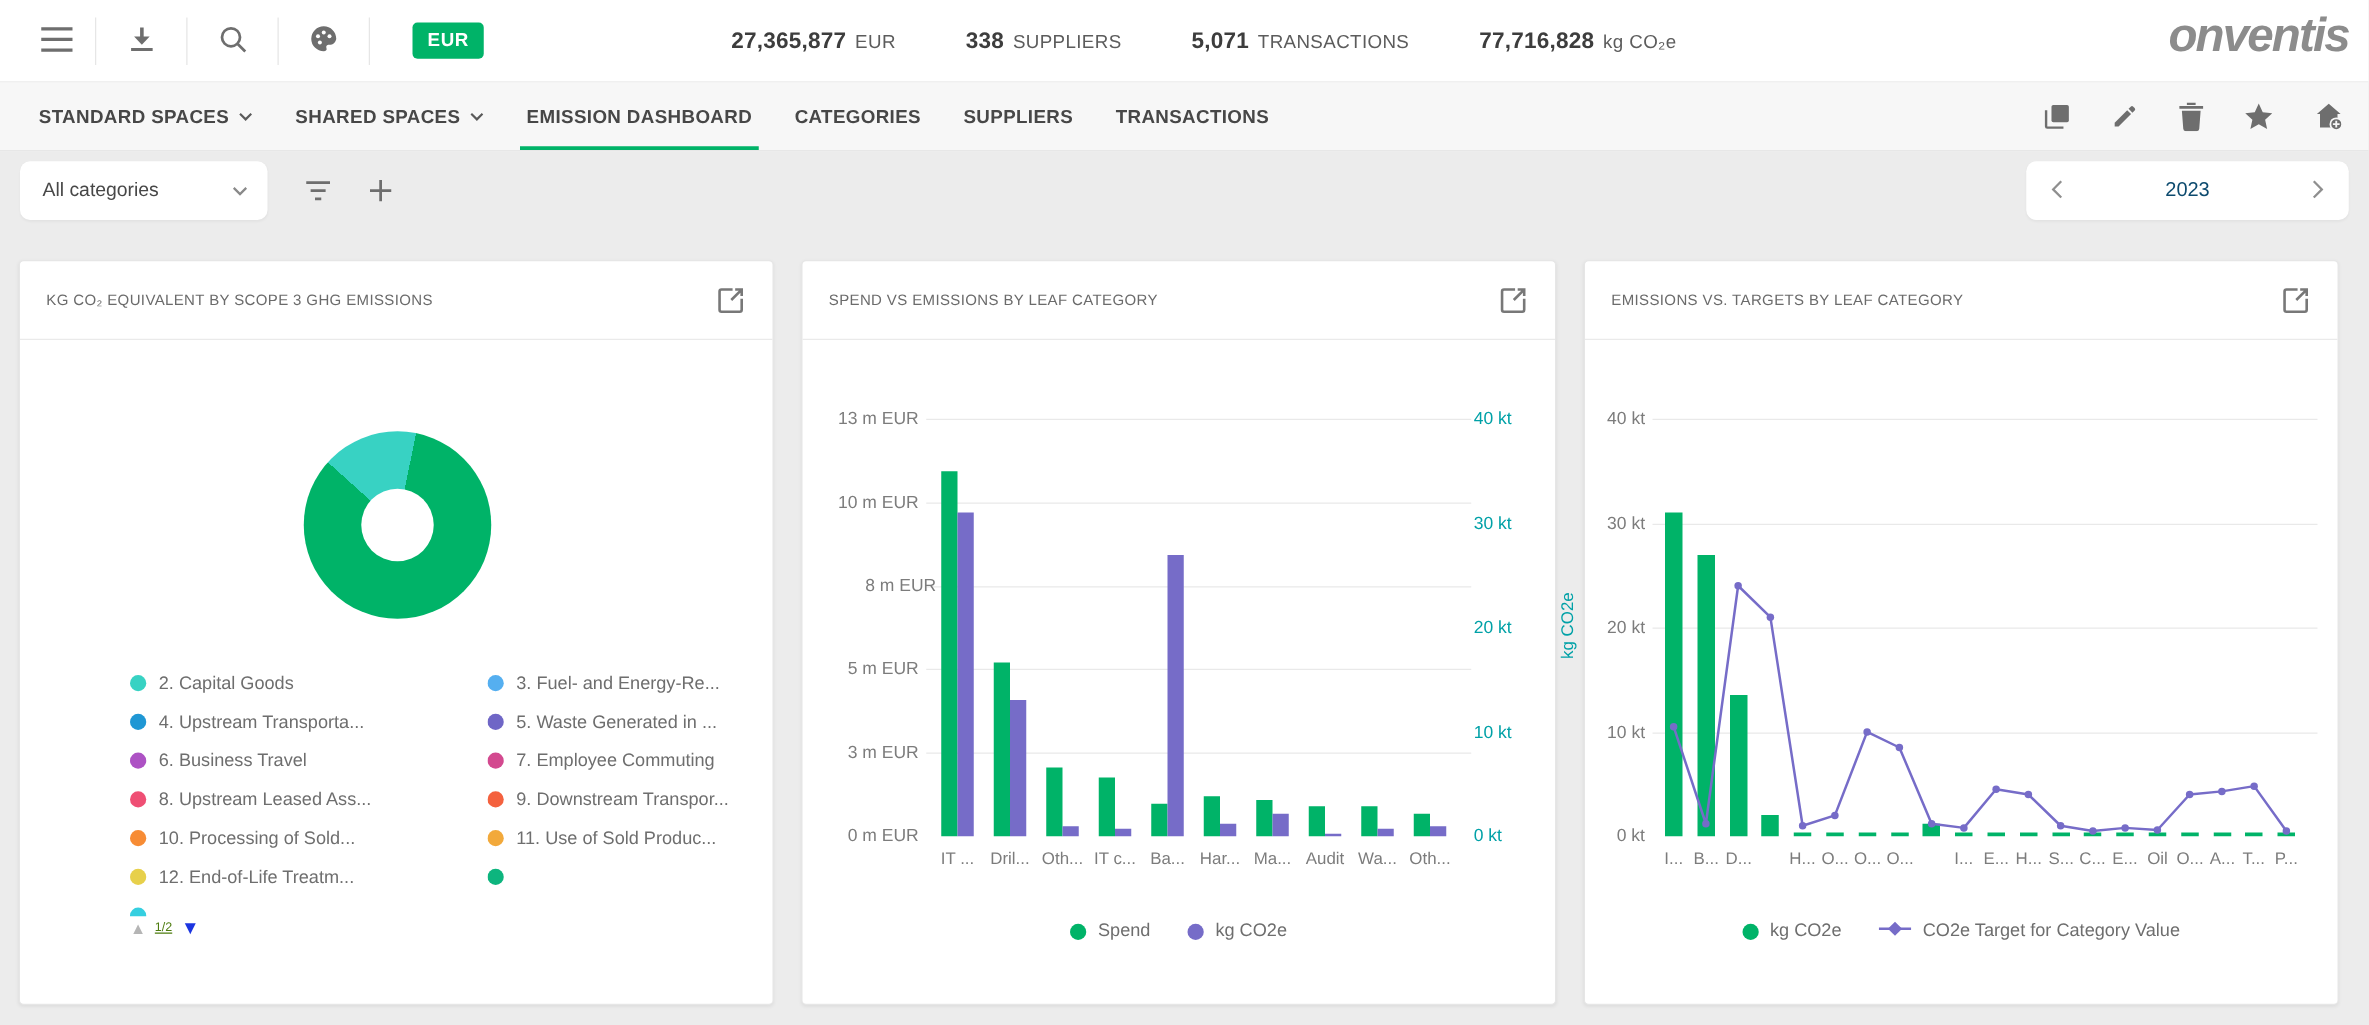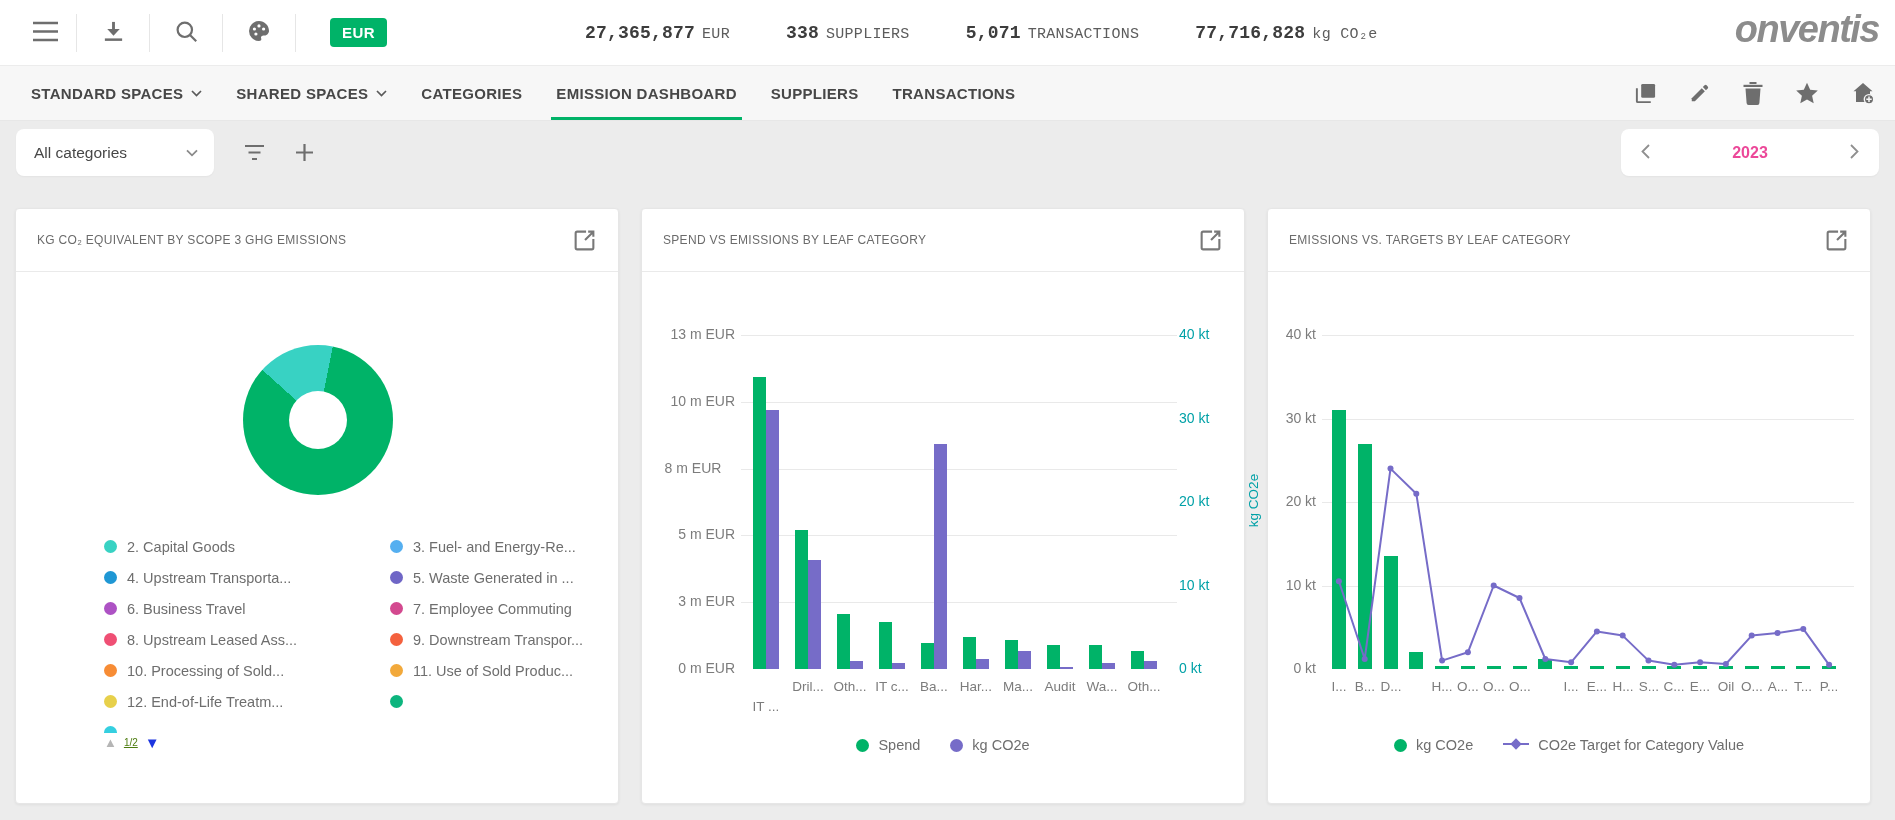--- a/index.html
+++ b/index.html
@@ -9,39 +9,39 @@
   button { background:none; border:none; padding:0; font-family:inherit; }
 
   
   .topbar { height:66px; background:#fff; position:relative; display:flex; align-items:center; border-bottom:1px solid #ececec; }
   .hdr-icons { display:flex; align-items:center; height:100%; padding-left:14px; }
   .hdr-slot { width:72px; display:flex; justify-content:center; align-items:center; }
   .hdr-slot.first { width:62px; }
   .hdr-sep { width:1px; height:38px; background:#e6e6e6; }
   .badge-eur { display:inline-block; background:#00b368; color:#fff; font-weight:700; font-size:15px; letter-spacing:.5px; padding:6px 12px; border-radius:4px; margin-left:34px; }
   .stats { position:absolute; left:585px; top:0; height:100%; display:flex; align-items:center; gap:56px; white-space:nowrap; }
-  .stat { display:flex; align-items:baseline;font-family:Liberation Mono, monospace; }
+  .stat { display:flex; align-items:baseline; }
   .stat-value { font-weight:700; font-size:18px; color:#3d3d3d; letter-spacing:.2px; }
   .stat-unit { font-size:15px; color:#5c5c5c; margin-left:7px; letter-spacing:.3px; }
   .logo { position:absolute; right:16px; top:8px; font-size:38px; font-style:italic; font-weight:700; color:#8c8c8c; letter-spacing:-1.5px; }
 
   
   .nav { height:55px; background:#f7f7f7; position:relative; display:flex; align-items:stretch; padding-left:14px; border-bottom:1px solid #e7e7e7; }
   .tabs { display:flex; align-items:stretch; }
   .nav-tab { display:flex; align-items:center; gap:8px; padding:0 17px; font-size:15px; font-weight:700; letter-spacing:.3px; color:#474747; position:relative; white-space:nowrap; }
   .nav-tab.active::after { content:''; position:absolute; left:12px; right:12px; bottom:0; height:3px; background:#00b368; }
   .nav-actions { position:absolute; right:20px; top:0; height:100%; display:flex; align-items:center; gap:32px; }
   .nav-actions button { display:flex; align-items:center; }
 
   
   .filterbar { height:63px; display:flex; align-items:center; padding:0 16px; position:relative; }
   .select-pill { background:#fff; border-radius:8px; height:47px; width:198px; display:flex; align-items:center; justify-content:space-between; padding:0 16px 0 18px; font-size:15.5px; color:#474747; box-shadow:0 1px 2px rgba(0,0,0,.04); }
   .tool-btn { margin-left:30px; display:flex; align-items:center; }
   .year-pill { position:absolute; right:16px; background:#fff; border-radius:8px; height:47px; width:258px; display:flex; align-items:center; justify-content:space-between; padding:0 20px; box-shadow:0 1px 2px rgba(0,0,0,.04); }
-  .year-text { font-size:16px; color:#ec4899;font-weight:bold; }
+  .year-text { font-size:16px; color:#0c4a6e; }
 
   
   .cards { display:flex; gap:22px; padding:24px 15px 0; }
   .card { width:604px; height:596px; background:#fff; border-radius:4px; position:relative; border:1px solid #e6e6e6; box-shadow:0 1px 3px rgba(0,0,0,.06); }
   .card-head { height:63px; display:flex; align-items:center; justify-content:space-between; padding:0 21px; border-bottom:1px solid #eaeaea; }
   .card-title { font-size:12px; font-weight:400; color:#6b6b6b; letter-spacing:.3px; }
   .open-btn { display:flex; align-items:center; }
   .chart-body { position:absolute; inset:0; }
 
   
@@ -142,25 +142,25 @@
           <svg width="11" height="7" viewBox="0 0 11 7" data-interactable="false">
             <path d="m1 1 4.5 4.5L10 1" fill="none" stroke="#5a5a5a" stroke-width="1.7"></path>
           </svg>
         </div>
         <div class="nav-tab" data-interactable="true">
           <span data-interactable="false">SHARED SPACES</span>
           <svg width="11" height="7" viewBox="0 0 11 7" data-interactable="false">
             <path d="m1 1 4.5 4.5L10 1" fill="none" stroke="#5a5a5a" stroke-width="1.7"></path>
           </svg>
         </div>
+        <div class="nav-tab active" data-interactable="true">
+          <span data-interactable="false">EMISSION DASHBOARD</span>
+        </div>
         <div class="nav-tab" data-interactable="true">
           <span data-interactable="false">CATEGORIES</span>
-        </div>
-        <div class="nav-tab active" data-interactable="true">
-          <span data-interactable="false">EMISSION DASHBOARD</span>
         </div>
         <div class="nav-tab" data-interactable="true">
           <span data-interactable="false">SUPPLIERS</span>
         </div>
         <div class="nav-tab" data-interactable="true">
           <span data-interactable="false">TRANSACTIONS</span>
         </div>
       </div>
     <div class="nav-actions" data-interactable="false">
       <button data-interactable="true" aria-label="copy">
@@ -312,35 +312,35 @@
               <path d="M12.5 11.5 20.5 3.5M15.5 3.5h5v5"></path>
             </svg>
         </button>
       </div>
       <div class="chart-body" id="chart2" data-interactable="false">
           <div class="gridline" data-interactable="false" style="left: 99px; top: 126px; width: 436px;"></div>
           <div class="ax-left" data-interactable="false" style="left: 7px; top: 117px;">13 m EUR</div>
           <div class="gridline" data-interactable="false" style="left: 99px; top: 193px; width: 436px;"></div>
           <div class="ax-left" data-interactable="false" style="left: 7px; top: 184px;">10 m EUR</div>
           <div class="gridline" data-interactable="false" style="left: 99px; top: 260px; width: 436px;"></div>
-          <div class="ax-left" data-interactable="false" style="left: 8px; top: 251px; text-align: center;">8 m EUR</div>
+          <div class="ax-left" data-interactable="false" style="left: 21px; top: 251px;">8 m EUR</div>
           <div class="gridline" data-interactable="false" style="left: 99px; top: 326px; width: 436px;"></div>
           <div class="ax-left" data-interactable="false" style="left: 7px; top: 317px;">5 m EUR</div>
           <div class="gridline" data-interactable="false" style="left: 99px; top: 393px; width: 436px;"></div>
           <div class="ax-left" data-interactable="false" style="left: 7px; top: 384px;">3 m EUR</div>
           <div class="ax-left" data-interactable="false" style="left: 7px; top: 451px;">0 m EUR</div>
           <div class="ax-right teal" data-interactable="false" style="left: 537px; top: 117px;">40 kt</div>
           <div class="ax-right teal" data-interactable="false" style="left: 537px; top: 201px;">30 kt</div>
           <div class="ax-right teal" data-interactable="false" style="left: 537px; top: 284px;">20 kt</div>
           <div class="ax-right teal" data-interactable="false" style="left: 537px; top: 368px;">10 kt</div>
           <div class="ax-right teal" data-interactable="false" style="left: 537px; top: 451px;">0 kt</div>
           <div class="rot-label" data-interactable="false" style="left: 585px; top: 284px;">kg CO2e</div>
           <div class="bar" data-interactable="false" style="left: 111px; top: 168px; width: 13px; height: 292px; background: rgb(0, 179, 104);"></div>
           <div class="bar" data-interactable="false" style="left: 124px; top: 201px; width: 13px; height: 259px; background: rgb(118, 108, 200);"></div>
-          <div class="xlab" data-interactable="false" style="left: 99px; top: 490px; width: 50px;">IT ...</div>
+          <div class="xlab" data-interactable="false" style="left: 99px; top: 470px; width: 50px;">IT ...</div>
           <div class="bar" data-interactable="false" style="left: 153px; top: 321px; width: 13px; height: 139px; background: rgb(0, 179, 104);"></div>
           <div class="bar" data-interactable="false" style="left: 166px; top: 351px; width: 13px; height: 109px; background: rgb(118, 108, 200);"></div>
           <div class="xlab" data-interactable="false" style="left: 141px; top: 470px; width: 50px;">Dril...</div>
           <div class="bar" data-interactable="false" style="left: 195px; top: 405px; width: 13px; height: 55px; background: rgb(0, 179, 104);"></div>
           <div class="bar" data-interactable="false" style="left: 208px; top: 452px; width: 13px; height: 8px; background: rgb(118, 108, 200);"></div>
           <div class="xlab" data-interactable="false" style="left: 183px; top: 470px; width: 50px;">Oth...</div>
           <div class="bar" data-interactable="false" style="left: 237px; top: 413px; width: 13px; height: 47px; background: rgb(0, 179, 104);"></div>
           <div class="bar" data-interactable="false" style="left: 250px; top: 454px; width: 13px; height: 6px; background: rgb(118, 108, 200);"></div>
           <div class="xlab" data-interactable="false" style="left: 225px; top: 470px; width: 50px;">IT c...</div>
           <div class="bar" data-interactable="false" style="left: 279px; top: 434px; width: 13px; height: 26px; background: rgb(0, 179, 104);"></div>

